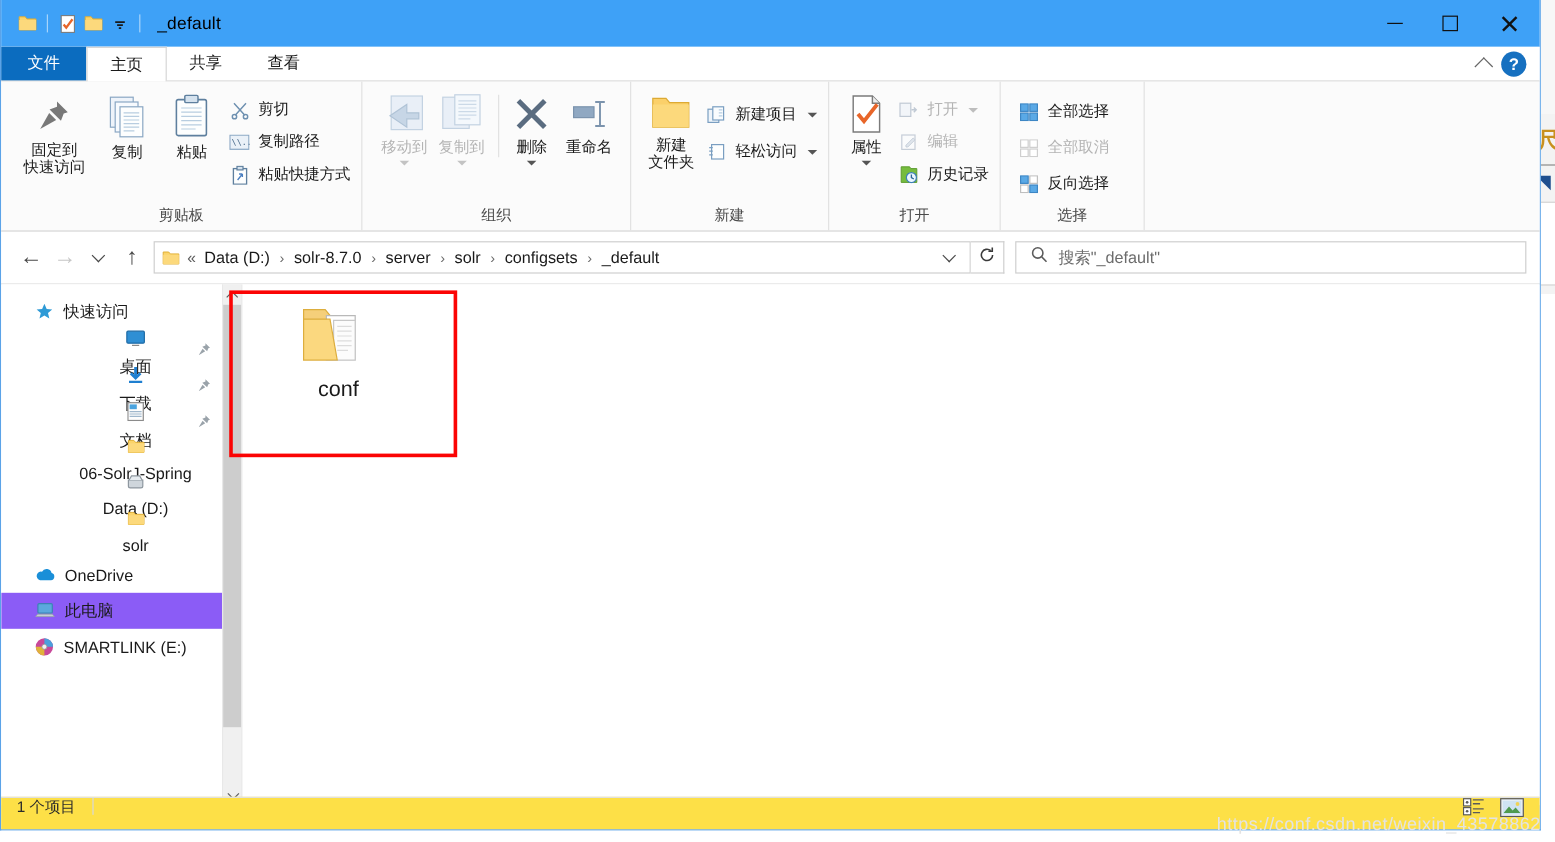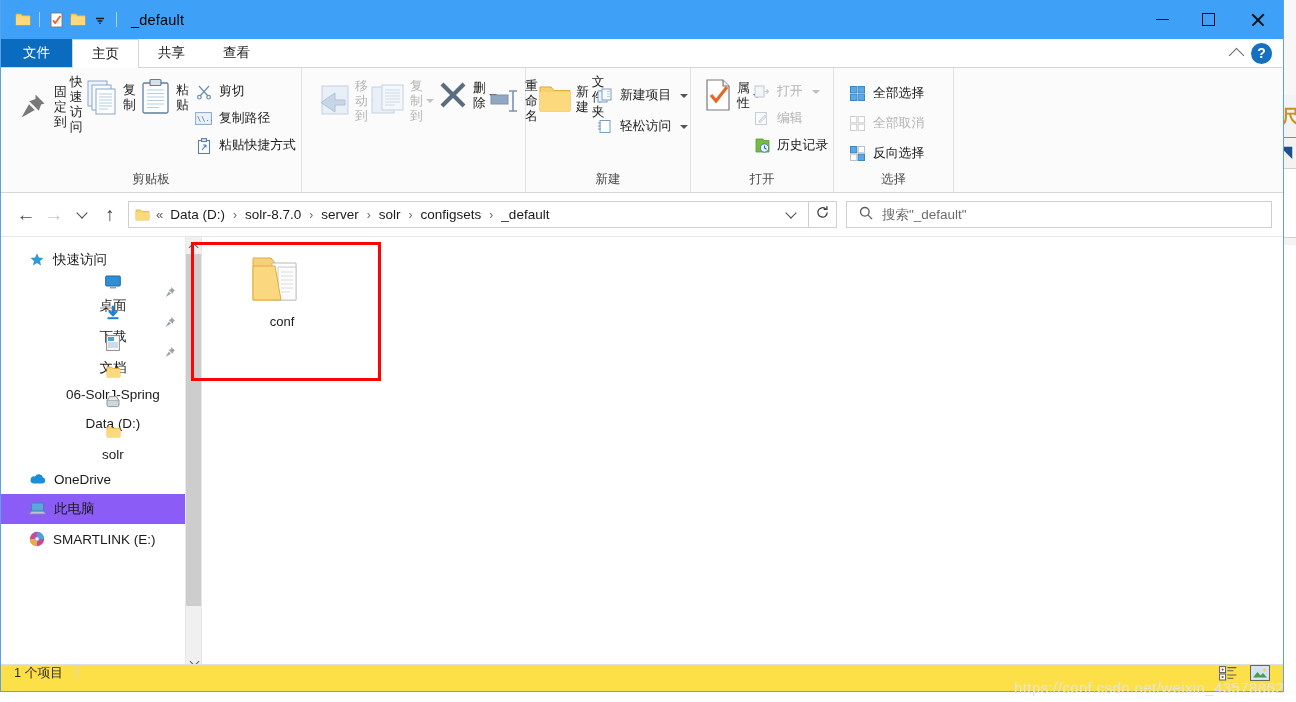--- a/index.html
+++ b/index.html
@@ -81,21 +81,21 @@
   .ribbon {
     position: relative; height: 125px; background: #fbfbfb;
     border-bottom: 1px solid #d6d6d6; display: flex; align-items: stretch;
   }
   .rgroup { position: relative; display: flex; flex-direction: column; border-right: 1px solid #e2e2e2; }
   .rgroup-body { flex: 1; display: flex; align-items: flex-start; padding: 7px 9px 0 9px; gap: 5px; }
   .rgroup-title {
     text-align: center; font-size: 12.5px; color: #4a4a4a; padding-bottom: 7px; line-height: 1;
   }
   .big-btn {
-    width: 62px; display: flex; flex-direction: row; align-items: center; gap: 3px; padding-top: 3px;
+    width: 62px; display: flex; flex-direction: column; align-items: center; gap: 3px; padding-top: 3px;
   }
   .big-btn .lbl { font-size: 12.8px; color: #1a1a1a; text-align: center; line-height: 1.18; }
   .big-btn.disabled .lbl { color: #b4b4b4; }
   .small-col { display: flex; flex-direction: column; gap: 4px; padding-top: 5px; }
   .small-btn { display: flex; align-items: center; gap: 6px; height: 23px; }
   .small-btn .lbl { font-size: 12.8px; color: #1a1a1a; white-space: nowrap; }
   .small-btn.disabled .lbl { color: #b4b4b4; }
   .caret-d { width: 0; height: 0; border-left: 4px solid transparent; border-right: 4px solid transparent;
     border-top: 4px solid #555; margin-left: 3px; }
   .caret-d.dis { border-top-color: #bdbdbd; }
@@ -143,21 +143,21 @@
   .nsc-thumb { position: absolute; left: 0; width: 16px; background: #cdcdcd; }
   .nsc-arrow { width: 7px; height: 7px; border-right: 1.5px solid #5e5e5e; border-bottom: 1.5px solid #5e5e5e; }
   .nsc-arrow.up { transform: rotate(-135deg); margin-top: 3px; }
   .nsc-arrow.down { transform: rotate(45deg); margin-bottom: 3px; }
 
   .content { flex: 1; position: relative; background: #fff; border-left: 1px solid #e6e6e6; }
   .fileitem {
     position: absolute; left: 28px; top: 15px; width: 104px; height: 104px;
     display: flex; flex-direction: column; align-items: center; gap: 6px;
   }
-  .fileitem .name { font-size: 13px; color: #1a1a1a; }
+  .fileitem .name { font-size: 18px; color: #1a1a1a; }
 
   
   .annot-rect {
     position: absolute; left: 190px; top: 242px; width: 190px; height: 139px;
     border: 3px solid #fb0404; z-index: 50; pointer-events: none;
   }
 
   
   .statusbar {
     position: absolute; left: 0; right: 0; bottom: 0; height: 27px; background: #fde047;
@@ -356,20 +356,21 @@
           <div class="big-btn" style="width:58px">
             <span class="ico">
               <svg width="36" height="34" viewBox="0 0 36 34">
                   <rect x="5" y="11" width="17" height="9" fill="#90a8c2" stroke="#7b93ad" stroke-width="1"></rect>
                   <path d="M27 7v20M23 7h8M23 27h8" stroke="#7b93ad" stroke-width="1.6" fill="none"></path>
                 </svg>
             </span>
             <span class="lbl">重命名</span>
           </div>
         </div>
+        <div class="rgroup-title">组织</div>
       </div>
 
       <div class="rgroup" style="width:165px">
         <div class="rgroup-body" style="padding-left:11px;gap:6px">
           <div class="big-btn" style="width:52px">
             <span class="ico">
               <svg width="36" height="32" viewBox="0 0 36 32">
                   <path d="M3 4h11l3 3.6h16V28H3z" fill="#fbd06a" stroke="#ddaa33" stroke-width="1"></path>
                   <path d="M3 9h30v19H3z" fill="#fcd97c"></path>
                 </svg>

